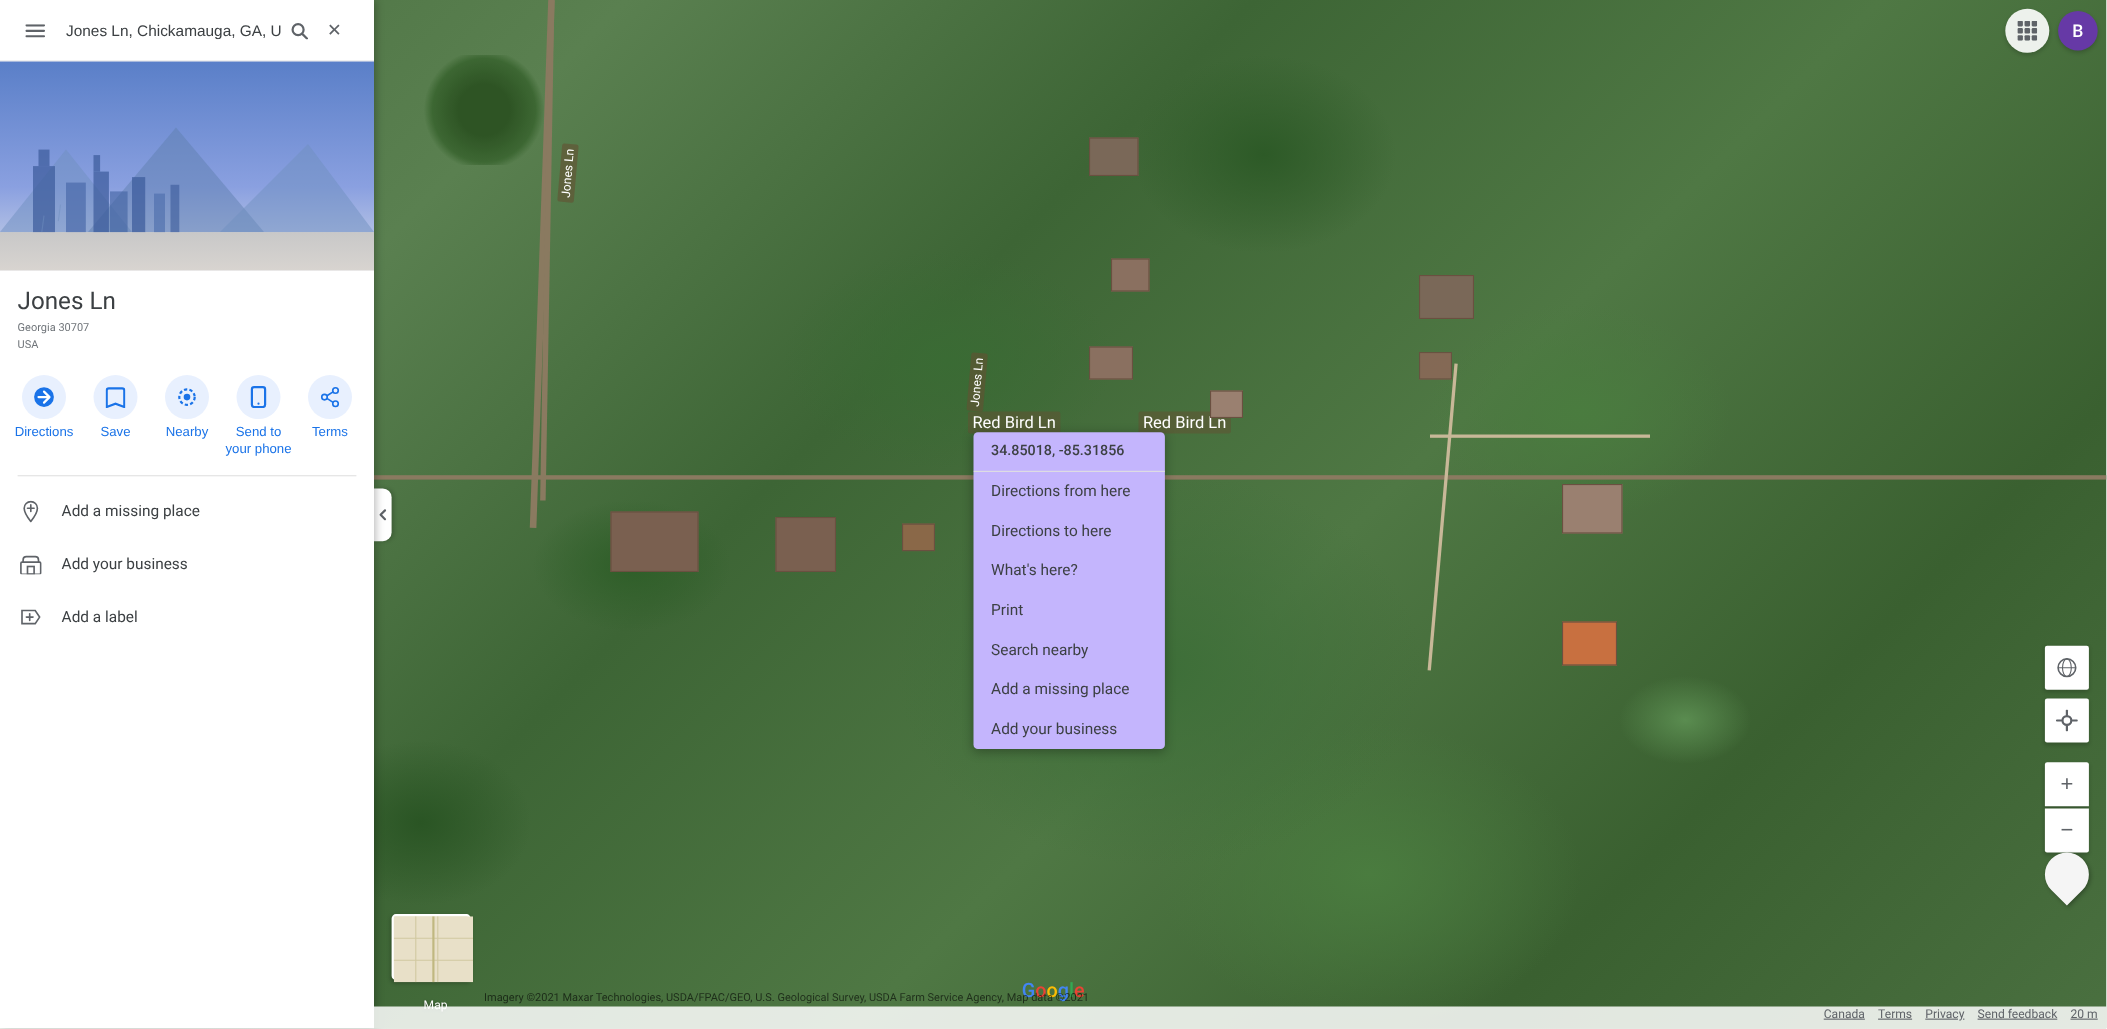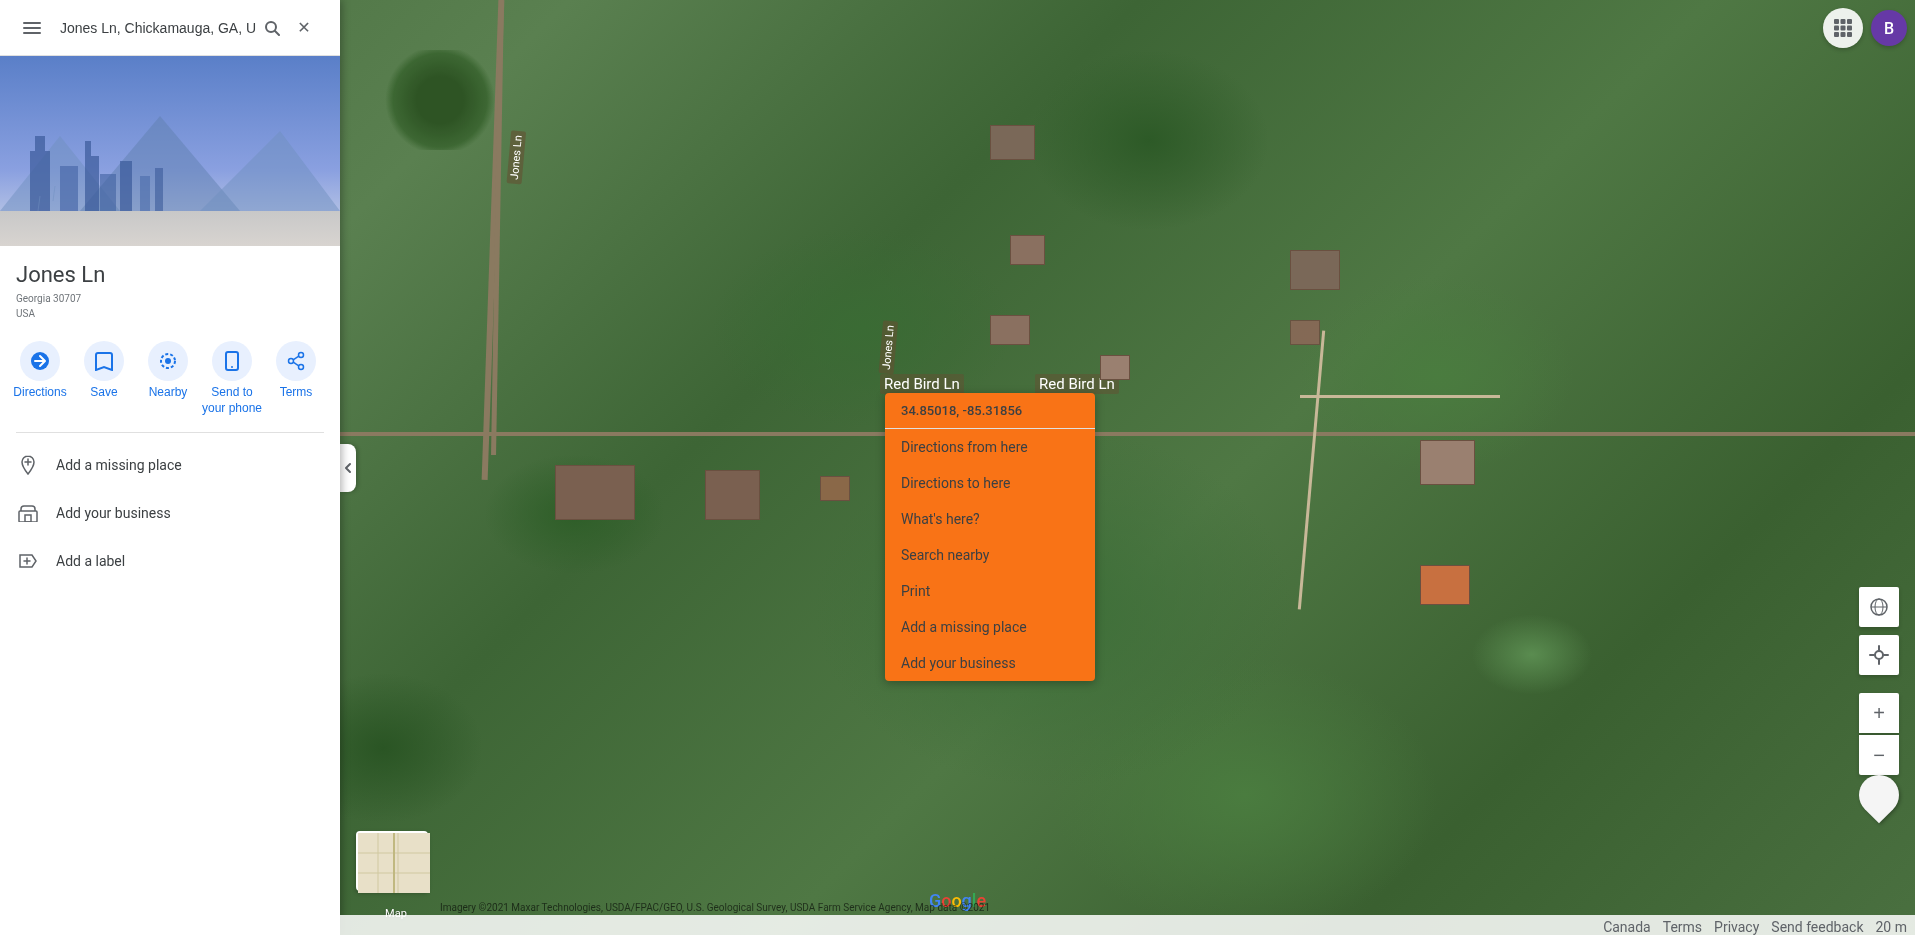--- a/index.html
+++ b/index.html
@@ -134,21 +134,21 @@
 
     #place-address {
       font-size: 10px;
       color: #70757a;
       line-height: 1.5;
     }
 
     
     #actions {
       display: flex;
-      justify-content: flex-start;
+      justify-content: space-between;
       padding: 12px 8px 16px;
       flex-shrink: 0;
     }
 
     .action-btn {
       display: flex;
       flex-direction: column;
       align-items: center;
       gap: 4px;
       background: none;
@@ -224,22 +224,22 @@
       justify-content: center;
       z-index: 100;
       border: none;
     }
 
     
     #context-menu {
       position: absolute;
       left: 885px;
       top: 393px;
-      width: 210px;
-      background: #f97316;
+      width: 174px;
+      background: #c4b5fd;
       box-shadow: 0 2px 10px rgba(0,0,0,0.3);
       border-radius: 4px;
       z-index: 200;
       overflow: hidden;
     }
 
     .ctx-coords {
       padding: 10px 16px;
       font-size: 13px;
       color: #3c4043;
@@ -378,27 +378,28 @@
 
     
     #footer-bar {
       position: absolute;
       bottom: 0;
       left: 340px;
       right: 0;
       height: 20px;
       background: rgba(255,255,255,0.85);
       display: flex;
-      align-items: flex-end;
+      align-items: flex-start;
       justify-content: flex-end;
       padding: 0 8px;
       gap: 12px;
-      font-size: 14px;
+      font-size: 11px;
       color: #5f6368;
       z-index: 100;
+      text-decoration: underline;
     }
 
     #footer-bar a {
       color: #5f6368;
       text-decoration: none;
     }
 
     
     #pegman {
       position: absolute;
@@ -653,22 +654,22 @@
 
   </div>
 
 </div>
 
 <div id="context-menu">
   <div class="ctx-coords">34.85018, -85.31856</div>
   <div class="ctx-item">Directions from here</div>
   <div class="ctx-item">Directions to here</div>
   <div class="ctx-item">What's here?</div>
+  <div class="ctx-item">Print</div>
   <div class="ctx-item">Search nearby</div>
-  <div class="ctx-item">Print</div>
   <div class="ctx-item">Add a missing place</div>
   <div class="ctx-item">Add your business</div>
 </div>
 
 <div id="top-right">
   <button id="apps-btn">
     <svg width="18" height="18" viewBox="0 0 18 18" fill="#5f6368">
       <rect x="0" y="0" width="5" height="5" rx="1"></rect>
       <rect x="6.5" y="0" width="5" height="5" rx="1"></rect>
       <rect x="13" y="0" width="5" height="5" rx="1"></rect>

